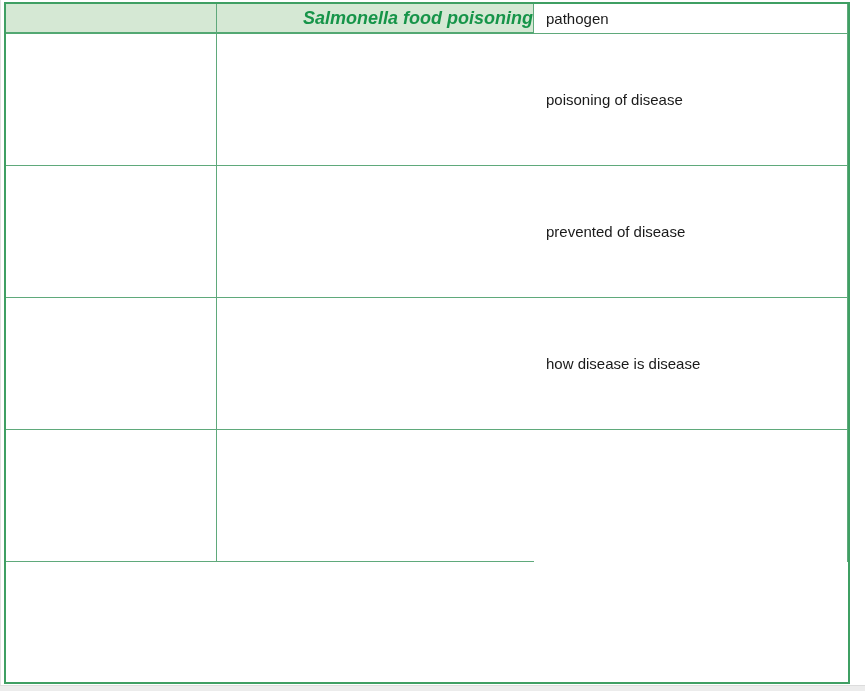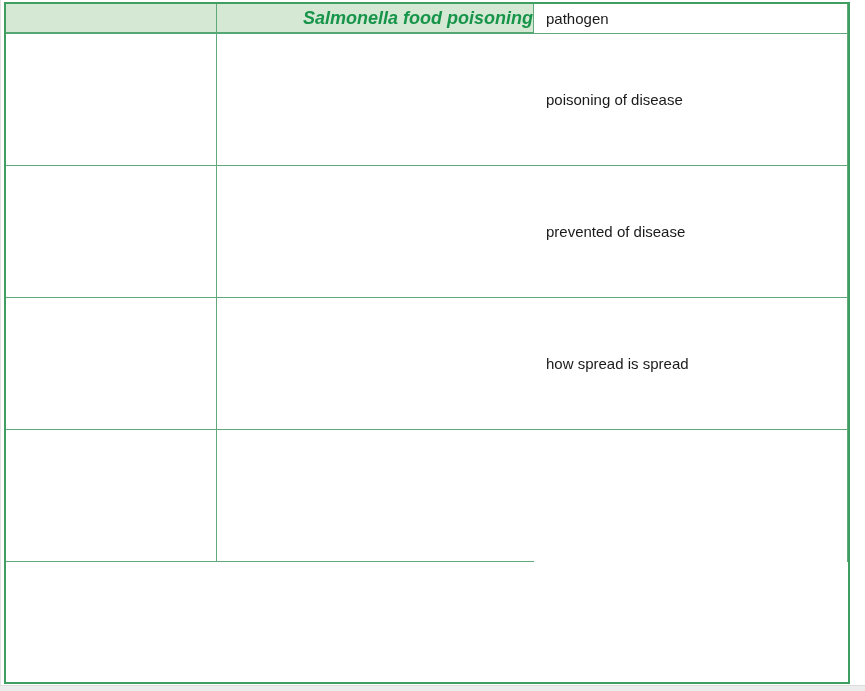--- a/index.html
+++ b/index.html
@@ -100,21 +100,21 @@
     <div class="cell answer-cell"></div>
     <div class="cell answer-cell last-col"></div>
 
     <div class="cell label-cell">
       <span>prevented of disease</span>
     </div>
     <div class="cell answer-cell"></div>
     <div class="cell answer-cell last-col"></div>
 
     <div class="cell label-cell">
-      <span>how spread is spread</span>
+      <span>how disease is disease</span>
     </div>
     <div class="cell answer-cell"></div>
     <div class="cell answer-cell last-col"></div>
 
     <div class="cell answer-cell last-row"></div>
     <div class="cell answer-cell last-col last-row"></div>
 
   </div>
 </div>
 

